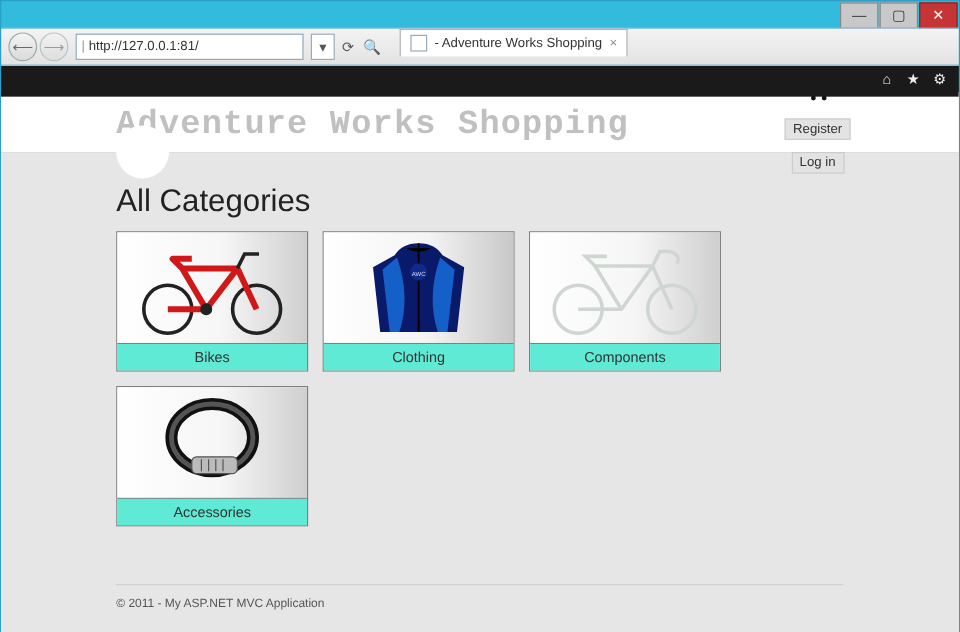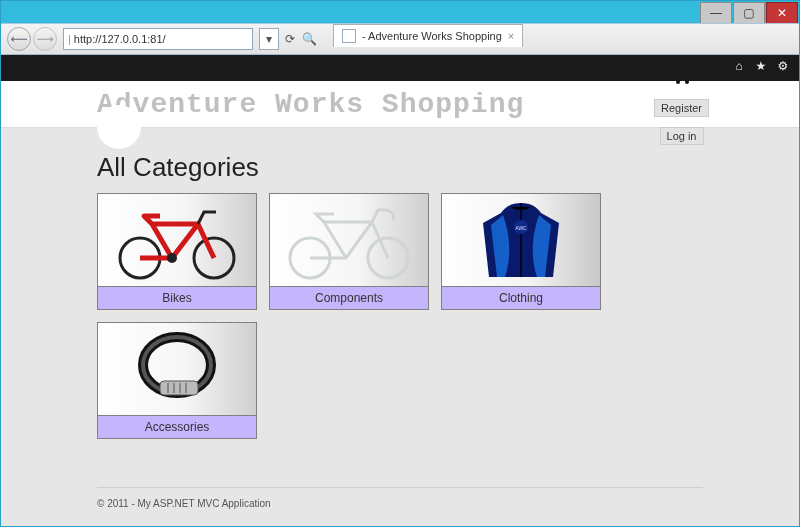--- a/index.html
+++ b/index.html
@@ -183,21 +183,21 @@
   .card .thumb {
     height: 92px;
     background: linear-gradient(90deg,#fff,#f6f6f6 55%,#cfcfcf);
     display: flex;
     align-items: center;
     justify-content: center;
     position: relative;
     overflow: hidden;
   }
   .card .label {
-    background: #c4b5fd;
+    background: #5eead4;
     text-align: center;
     font-size: 12px;
     color: #333;
     padding: 4px 0;
     border-top: 1px solid #808080;
   }
   
   .bike-red svg, .bike-ghost svg, .jacket svg, .lockimg svg { display:block; }
   .footer {
     margin: 30px 96px 0;
@@ -277,46 +277,46 @@
               <circle cx="112" cy="62" r="20" fill="none" stroke="#222" stroke-width="3"></circle>
               <path d="M38 62 L70 62 L96 28 L112 62 M70 62 L50 28 L96 28 M50 28 L42 20 L58 20" fill="none" stroke="#d01818" stroke-width="5" stroke-linejoin="round"></path>
               <path d="M96 28 L102 16 L114 16" fill="none" stroke="#222" stroke-width="3"></path>
               <circle cx="70" cy="62" r="5" fill="#222"></circle>
             </svg>
           </div>
           <div class="label">Bikes</div>
         </div>
 
         <div class="card">
-          <div class="thumb bike-ghost">
-            <svg width="150" height="88" viewBox="0 0 150 88">
-              <g stroke="#cfd6d2" stroke-width="3" fill="none">
-                <circle cx="36" cy="62" r="20"></circle>
-                  <circle cx="114" cy="62" r="20"></circle>
-                <path d="M36 62 L72 62 L98 26 L114 62 M72 62 L50 26 L98 26 M98 26 L104 14 C118 12 122 20 118 24"></path>
-                <path d="M50 26 L42 18 L60 18"></path>
-              </g>
-            </svg>
-          </div>
-          <div class="label">Components</div>
-        </div>
-
-        <div class="card">
           <div class="thumb jacket" style="background:linear-gradient(90deg,#fff,#f4f4f4 55%,#c8c8c8)">
             <svg width="120" height="86" viewBox="0 0 120 86">
               <path d="M60 6 C50 6 44 10 40 16 L22 26 L28 80 L92 80 L98 26 L80 16 C76 10 70 6 60 6 Z" fill="#0a1a6b"></path>
               <path d="M42 18 C50 40 50 62 44 80 L36 80 L30 28 Z" fill="#1560c8"></path>
               <path d="M78 18 C70 40 70 62 76 80 L84 80 L90 28 Z" fill="#1560c8"></path>
               <path d="M60 6 L60 80" stroke="#000" stroke-width="1.5"></path>
               <circle cx="60" cy="30" r="7" fill="#102a8c"></circle>
               <text x="60" y="33" font-size="5" fill="#dde" text-anchor="middle">AWC</text>
               <path d="M50 10 C54 14 66 14 70 10" fill="#000"></path>
             </svg>
           </div>
           <div class="label">Clothing</div>
+        </div>
+
+        <div class="card">
+          <div class="thumb bike-ghost">
+            <svg width="150" height="88" viewBox="0 0 150 88">
+              <g stroke="#cfd6d2" stroke-width="3" fill="none">
+                <circle cx="36" cy="62" r="20"></circle>
+                  <circle cx="114" cy="62" r="20"></circle>
+                <path d="M36 62 L72 62 L98 26 L114 62 M72 62 L50 26 L98 26 M98 26 L104 14 C118 12 122 20 118 24"></path>
+                <path d="M50 26 L42 18 L60 18"></path>
+              </g>
+            </svg>
+          </div>
+          <div class="label">Components</div>
         </div>
 
         <div class="card">
           <div class="thumb lockimg">
             <svg width="150" height="88" viewBox="0 0 150 88">
               <g transform="translate(75,40)">
                 <ellipse rx="34" ry="28" fill="none" stroke="#111" stroke-width="10"></ellipse>
                 <ellipse rx="34" ry="28" fill="none" stroke="#555" stroke-width="4"></ellipse>
               </g>
               <rect x="58" y="56" width="38" height="14" rx="4" fill="#bbb" stroke="#555"></rect>

